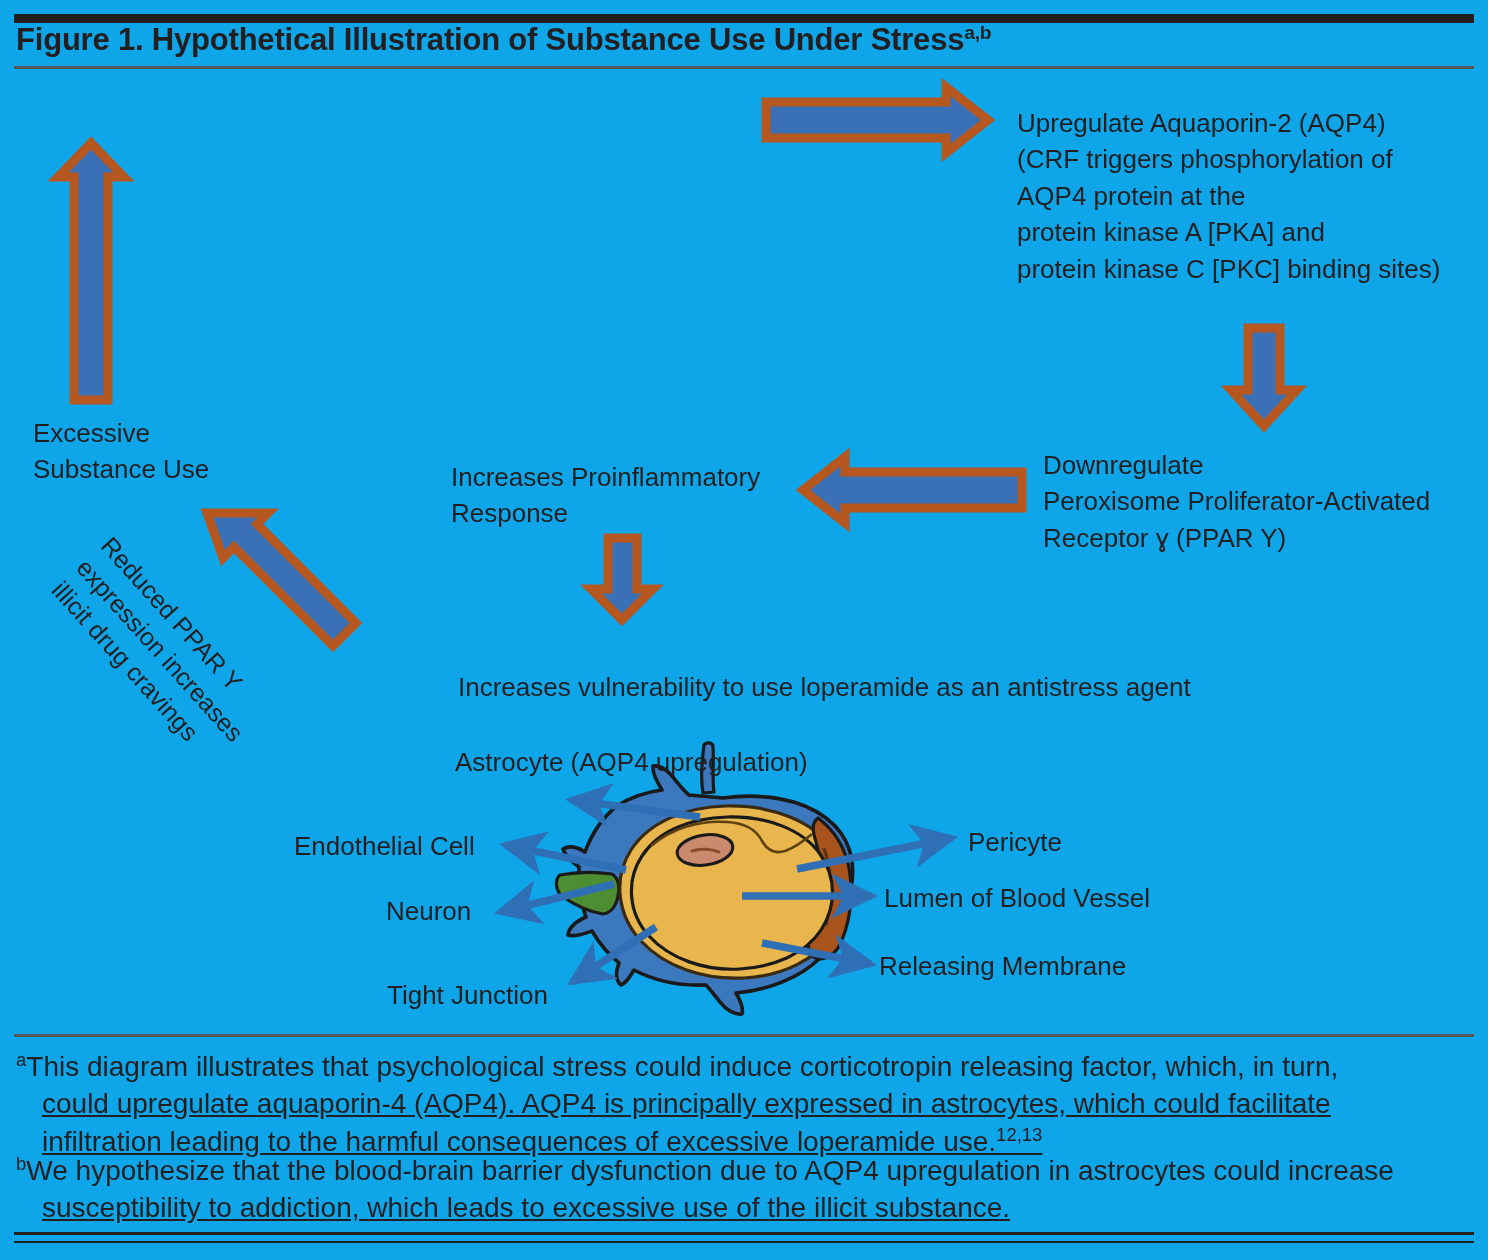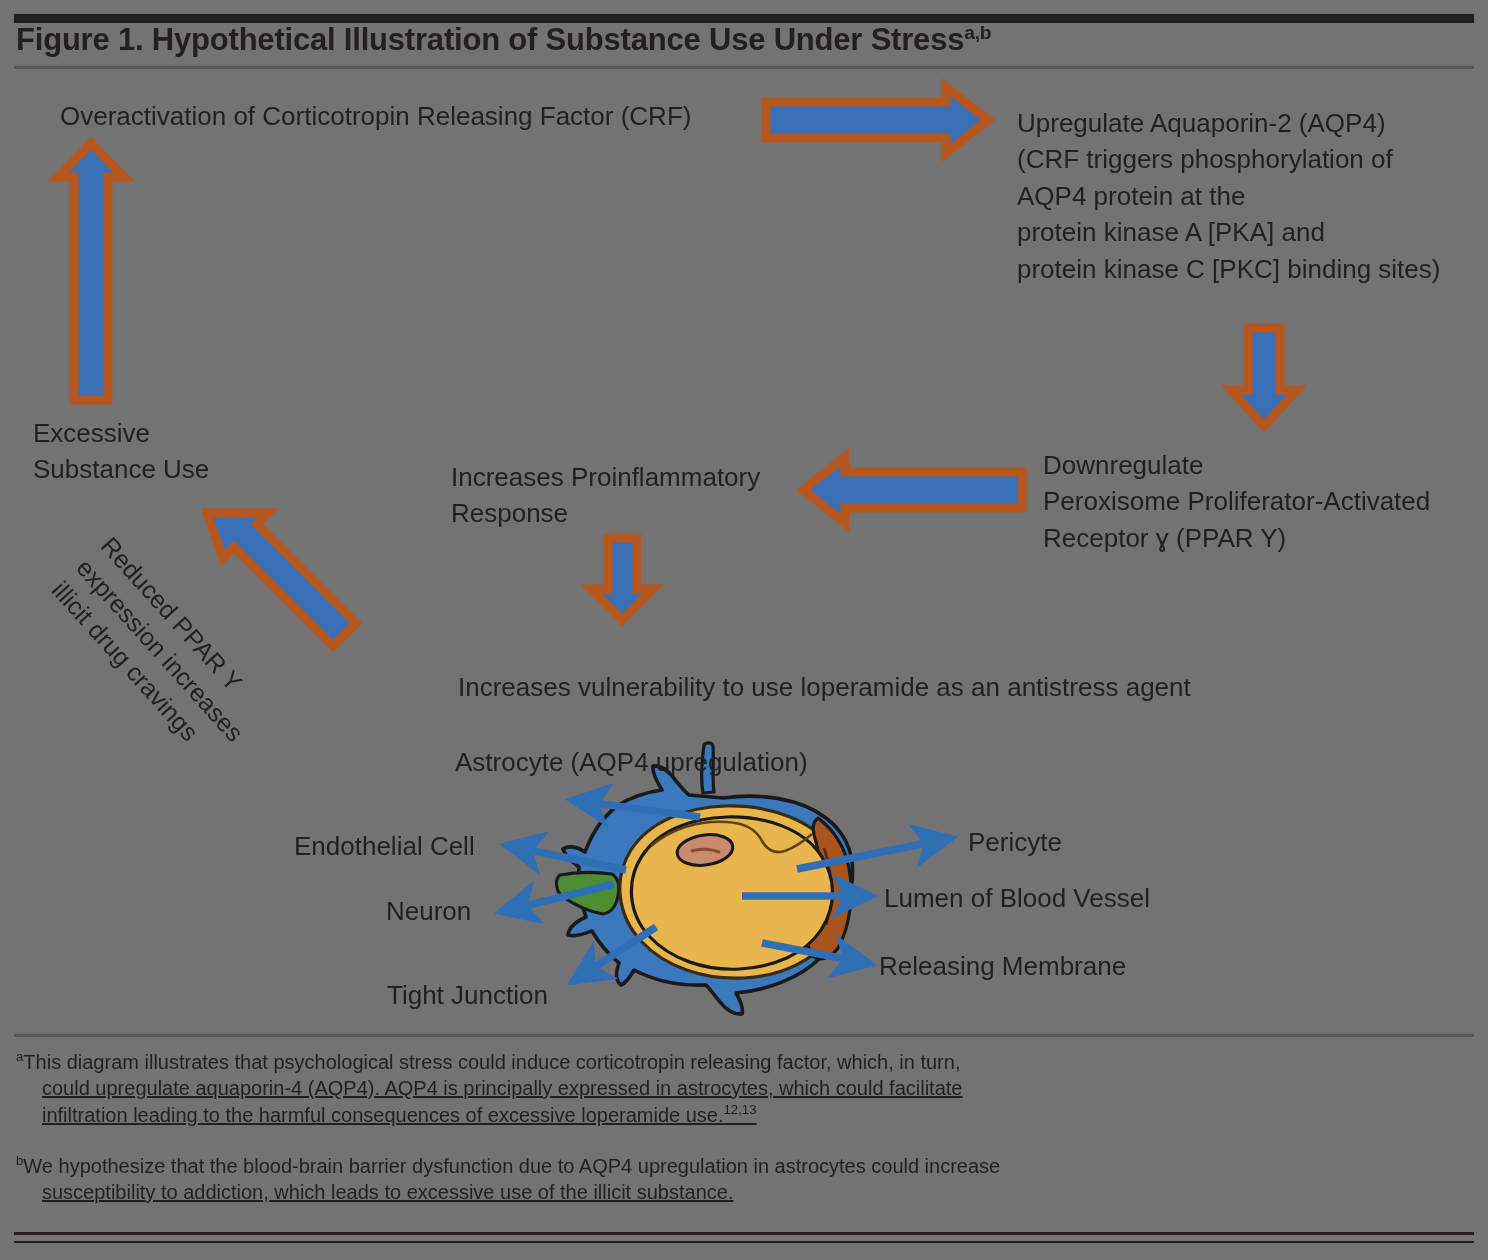--- a/index.html
+++ b/index.html
@@ -6,21 +6,21 @@
   body{
     font-family:"Liberation Sans","DejaVu Sans",sans-serif;
     color:#231f20;
     -webkit-font-smoothing:antialiased;
   }
   #figure{
     position:relative;
     width:1488px;
     height:1260px;
     overflow:hidden;
-    background:#737373;
+    background:#0ea5e9;
   }
   
   .rule-thick{
     position:absolute;left:14px;right:14px;
     height:9px;background:#231f20;
   }
   .rule-thin{
     position:absolute;left:14px;right:14px;
     height:3px;background:#58585b;
   }
@@ -61,21 +61,21 @@
     font-size:25px;
     line-height:1.32;
     color:#231f20;
     transform:rotate(48deg);
     transform-origin:0 0;
     white-space:pre-line;
   }
   
   .foot{
     position:absolute;left:16px;width:1456px;
-    font-size:20px;line-height:1.31;color:#231f20;
+    font-size:28px;line-height:1.31;color:#231f20;
   }
   .foot sup{font-size:0.66em;}
   .foot .ind{display:block;padding-left:26px;text-decoration:underline;}
   
   svg.layer{position:absolute;left:0;top:0;width:1488px;height:1260px;overflow:visible;}
   svg.layer *{vector-effect:non-scaling-stroke;}
 </style>
 </head>
 <body>
 
@@ -96,21 +96,20 @@
 
     <polygon points="1248,328 1280,328 1280,390 1297,390 1264,426 1231,390 1248,390" fill="#3a70b5" stroke="#b5571f" stroke-width="9" stroke-linejoin="miter"></polygon>
 
     <polygon points="1022,472 845,472 845,457 803,490 845,523 845,508 1022,508" fill="#3a70b5" stroke="#b5571f" stroke-width="9" stroke-linejoin="miter"></polygon>
 
     <polygon points="608,538 637,538 637,589 653,589 622,620 591,589 608,589" fill="#3a70b5" stroke="#b5571f" stroke-width="9" stroke-linejoin="miter"></polygon>
 
     <polygon points="207,513 268,513 257,524 356,623 333,646 234,547 223,558" fill="#3a70b5" stroke="#b5571f" stroke-width="9" stroke-linejoin="miter"></polygon>
   </svg>
 
-  <div class="tblock" style="left:60px;top:98px;">Overactivation of Corticotropin Releasing Factor (CRF)</div>
 
   <div class="tblock" style="left:1017px;top:105px;">Upregulate Aquaporin-2 (AQP4)
 (CRF triggers phosphorylation of
 AQP4 protein at the
 protein kinase A [PKA] and
 protein kinase C [PKC] binding sites)</div>
 
   <div class="tblock" style="left:33px;top:415px;">Excessive
 Substance Use</div>
 

